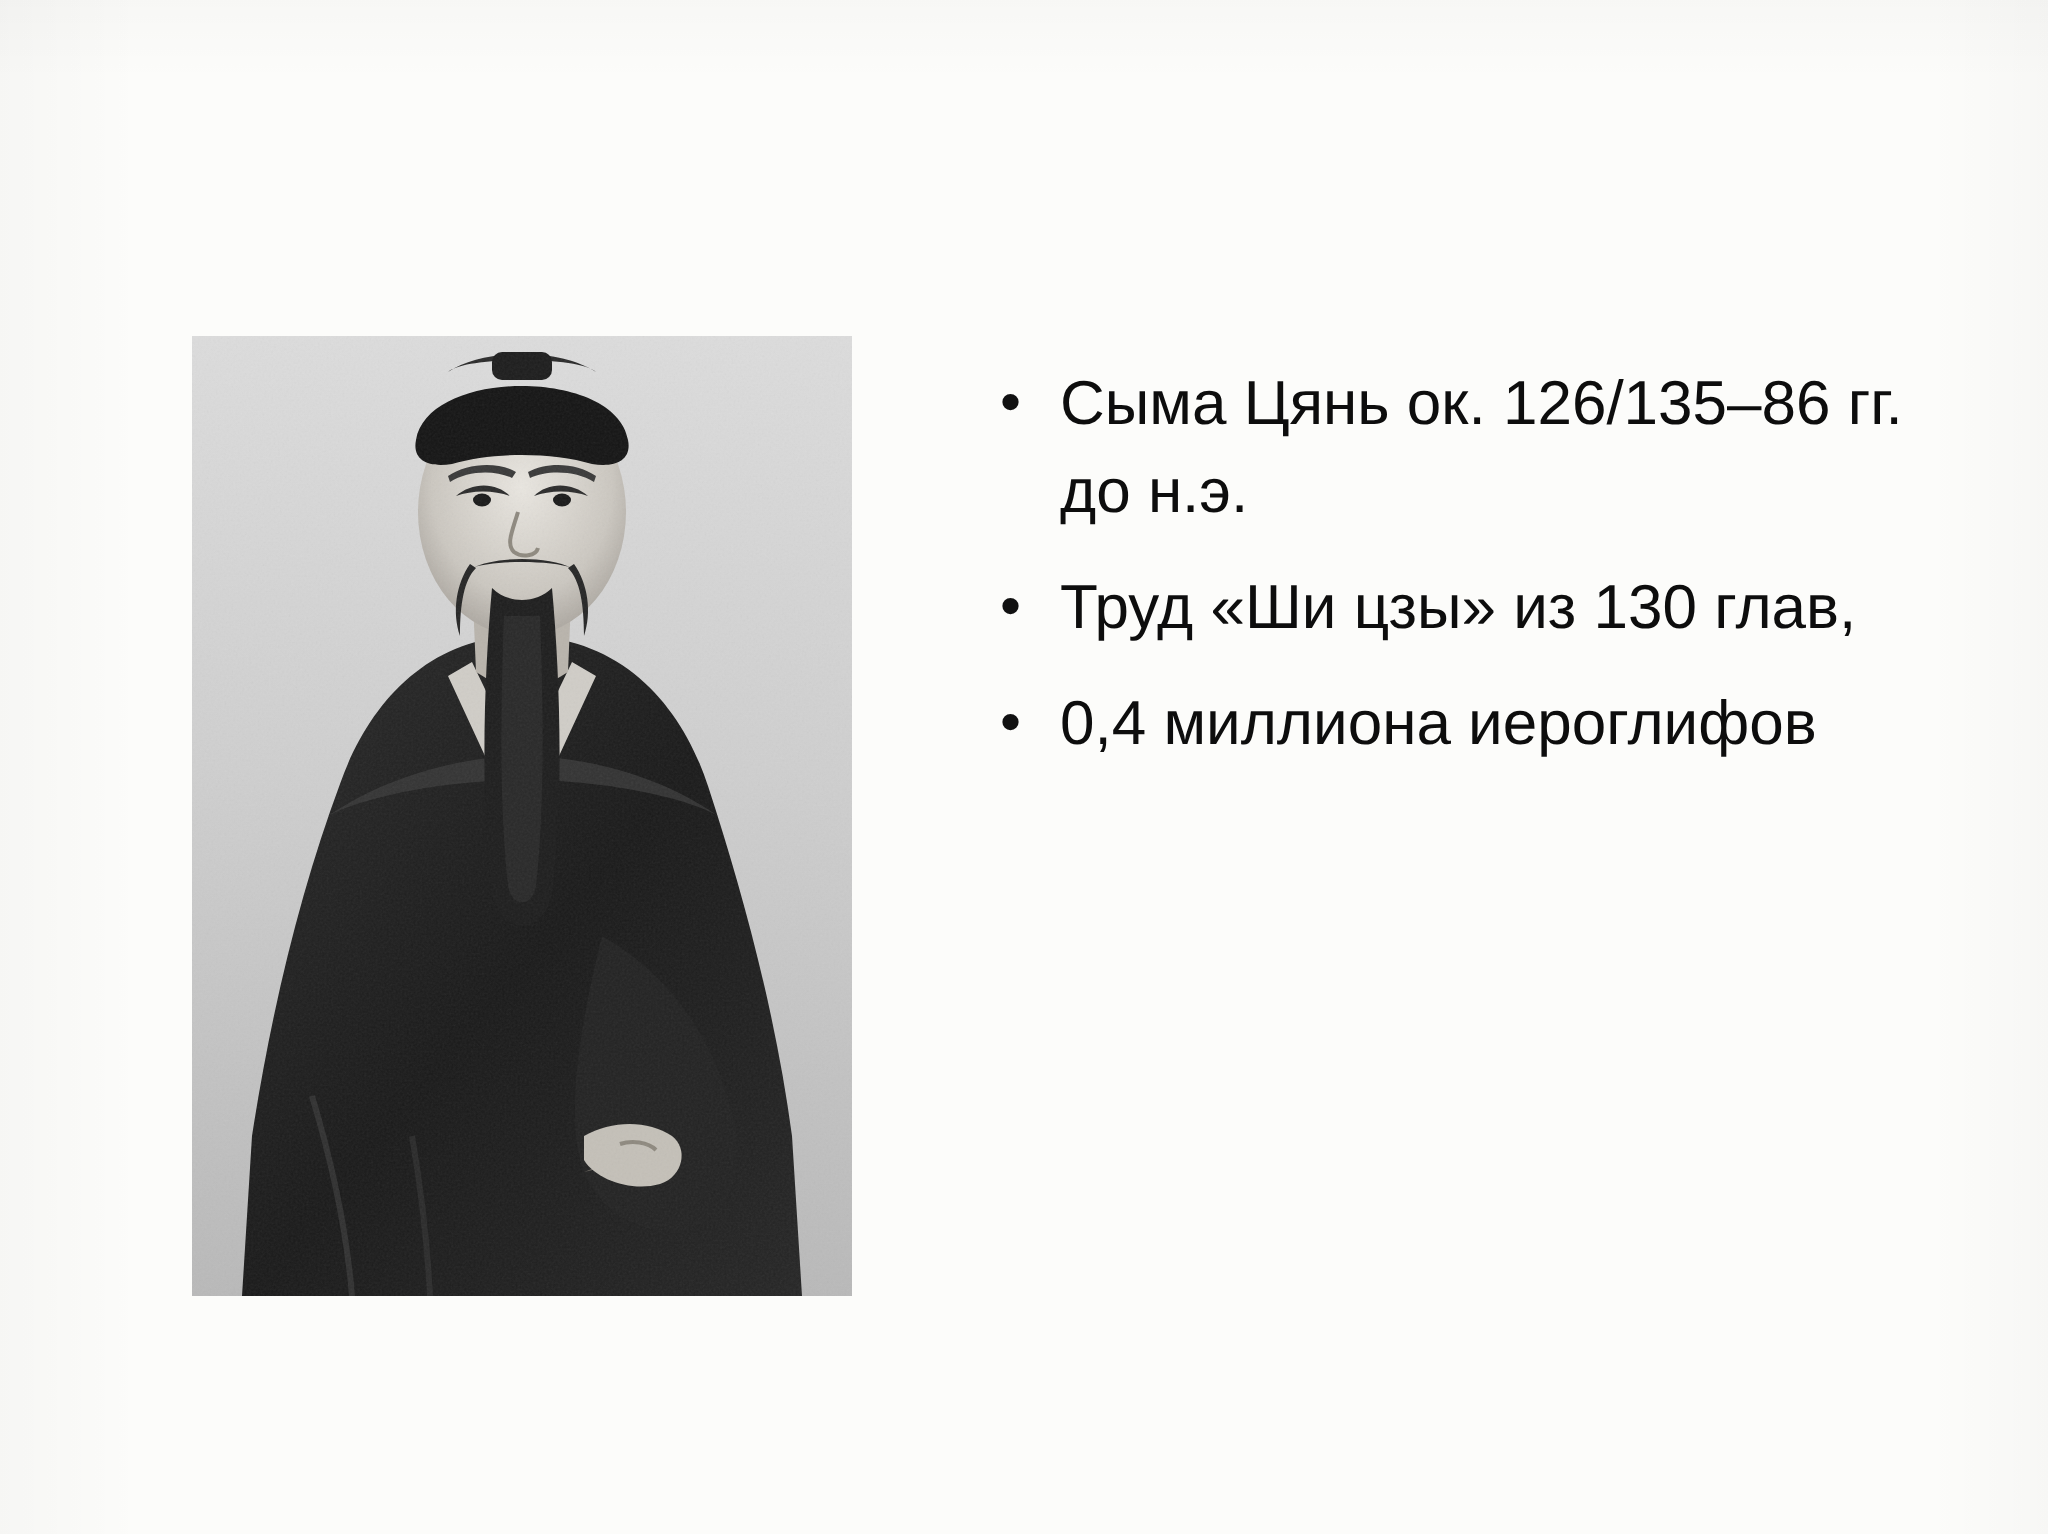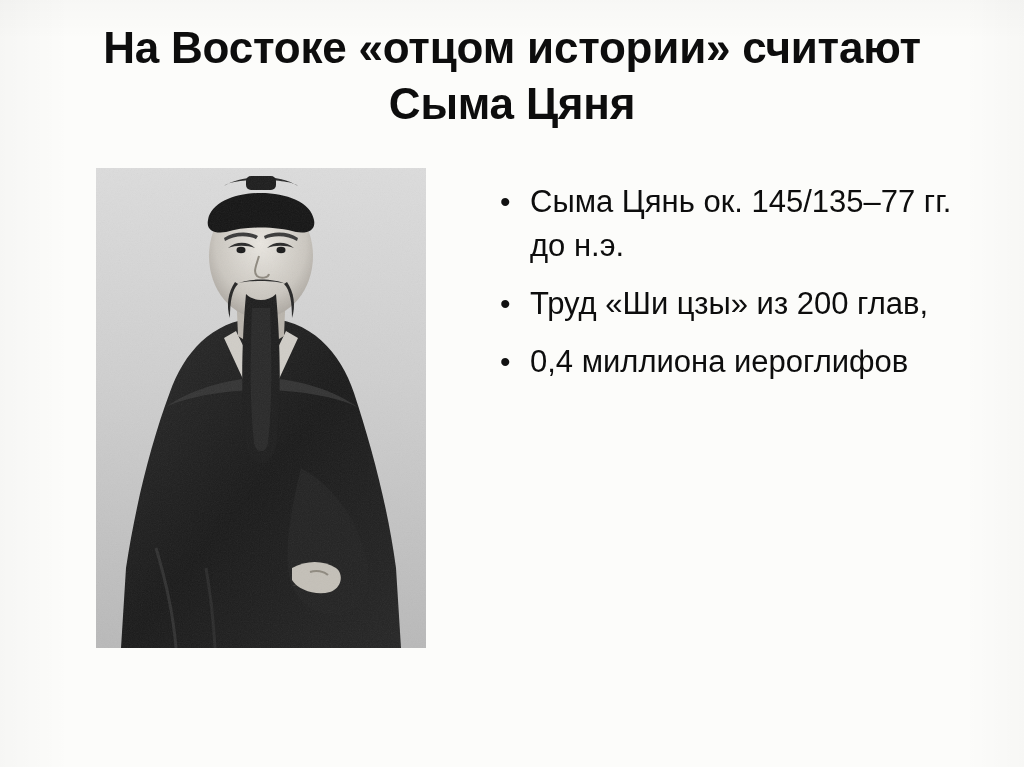--- a/index.html
+++ b/index.html
@@ -80,21 +80,20 @@
     color: #0d0d0d;
     font-weight: 400;
   }
 </style>
 </head>
 <body>
 
 <div class="slide">
   <div class="bg-texture"></div>
 
-  <div class="title">На Востоке «отцом истории» считают Сыма Цяня</div>
 
   <div class="photo-frame" title="Чёрно-белый портрет Сыма Цяня в тёмном халате и шапке">
     <svg width="330" height="480" viewBox="0 0 330 480">
       <defs>
         <linearGradient id="bgGrad" x1="0" y1="0" x2="0" y2="1">
           <stop offset="0%" stop-color="#dcdcdc"></stop>
           <stop offset="45%" stop-color="#cfcfcf"></stop>
           <stop offset="100%" stop-color="#b9b9b9"></stop>
         </linearGradient>
         <radialGradient id="faceGrad" cx="50%" cy="40%" r="62%">
@@ -162,24 +161,24 @@
       <path d="M60 380 C 72 420 78 455 80 480" fill="none" stroke="#3a3a3a" stroke-width="3" opacity="0.7"></path>
       <path d="M110 400 C 116 435 118 460 119 480" fill="none" stroke="#3a3a3a" stroke-width="3" opacity="0.5"></path>
 
       <rect x="0" y="0" width="330" height="480" fill="transparent" filter="url(#grain)" opacity="0.55"></rect>
     </svg>
   </div>
 
   <div class="bullets">
     <div class="bullet-row">
       <div class="bullet-dot">•</div>
-      <div class="bullet-text">Сыма Цянь ок. 145/135–77 гг. до н.э.</div>
+      <div class="bullet-text">Сыма Цянь ок. 126/135–86 гг. до н.э.</div>
     </div>
     <div class="bullet-row">
       <div class="bullet-dot">•</div>
-      <div class="bullet-text">Труд «Ши цзы» из 200 глав,</div>
+      <div class="bullet-text">Труд «Ши цзы» из 130 глав,</div>
     </div>
     <div class="bullet-row">
       <div class="bullet-dot">•</div>
       <div class="bullet-text"> 0,4 миллиона иероглифов</div>
     </div>
   </div>
 </div>
 
 </body></html>

